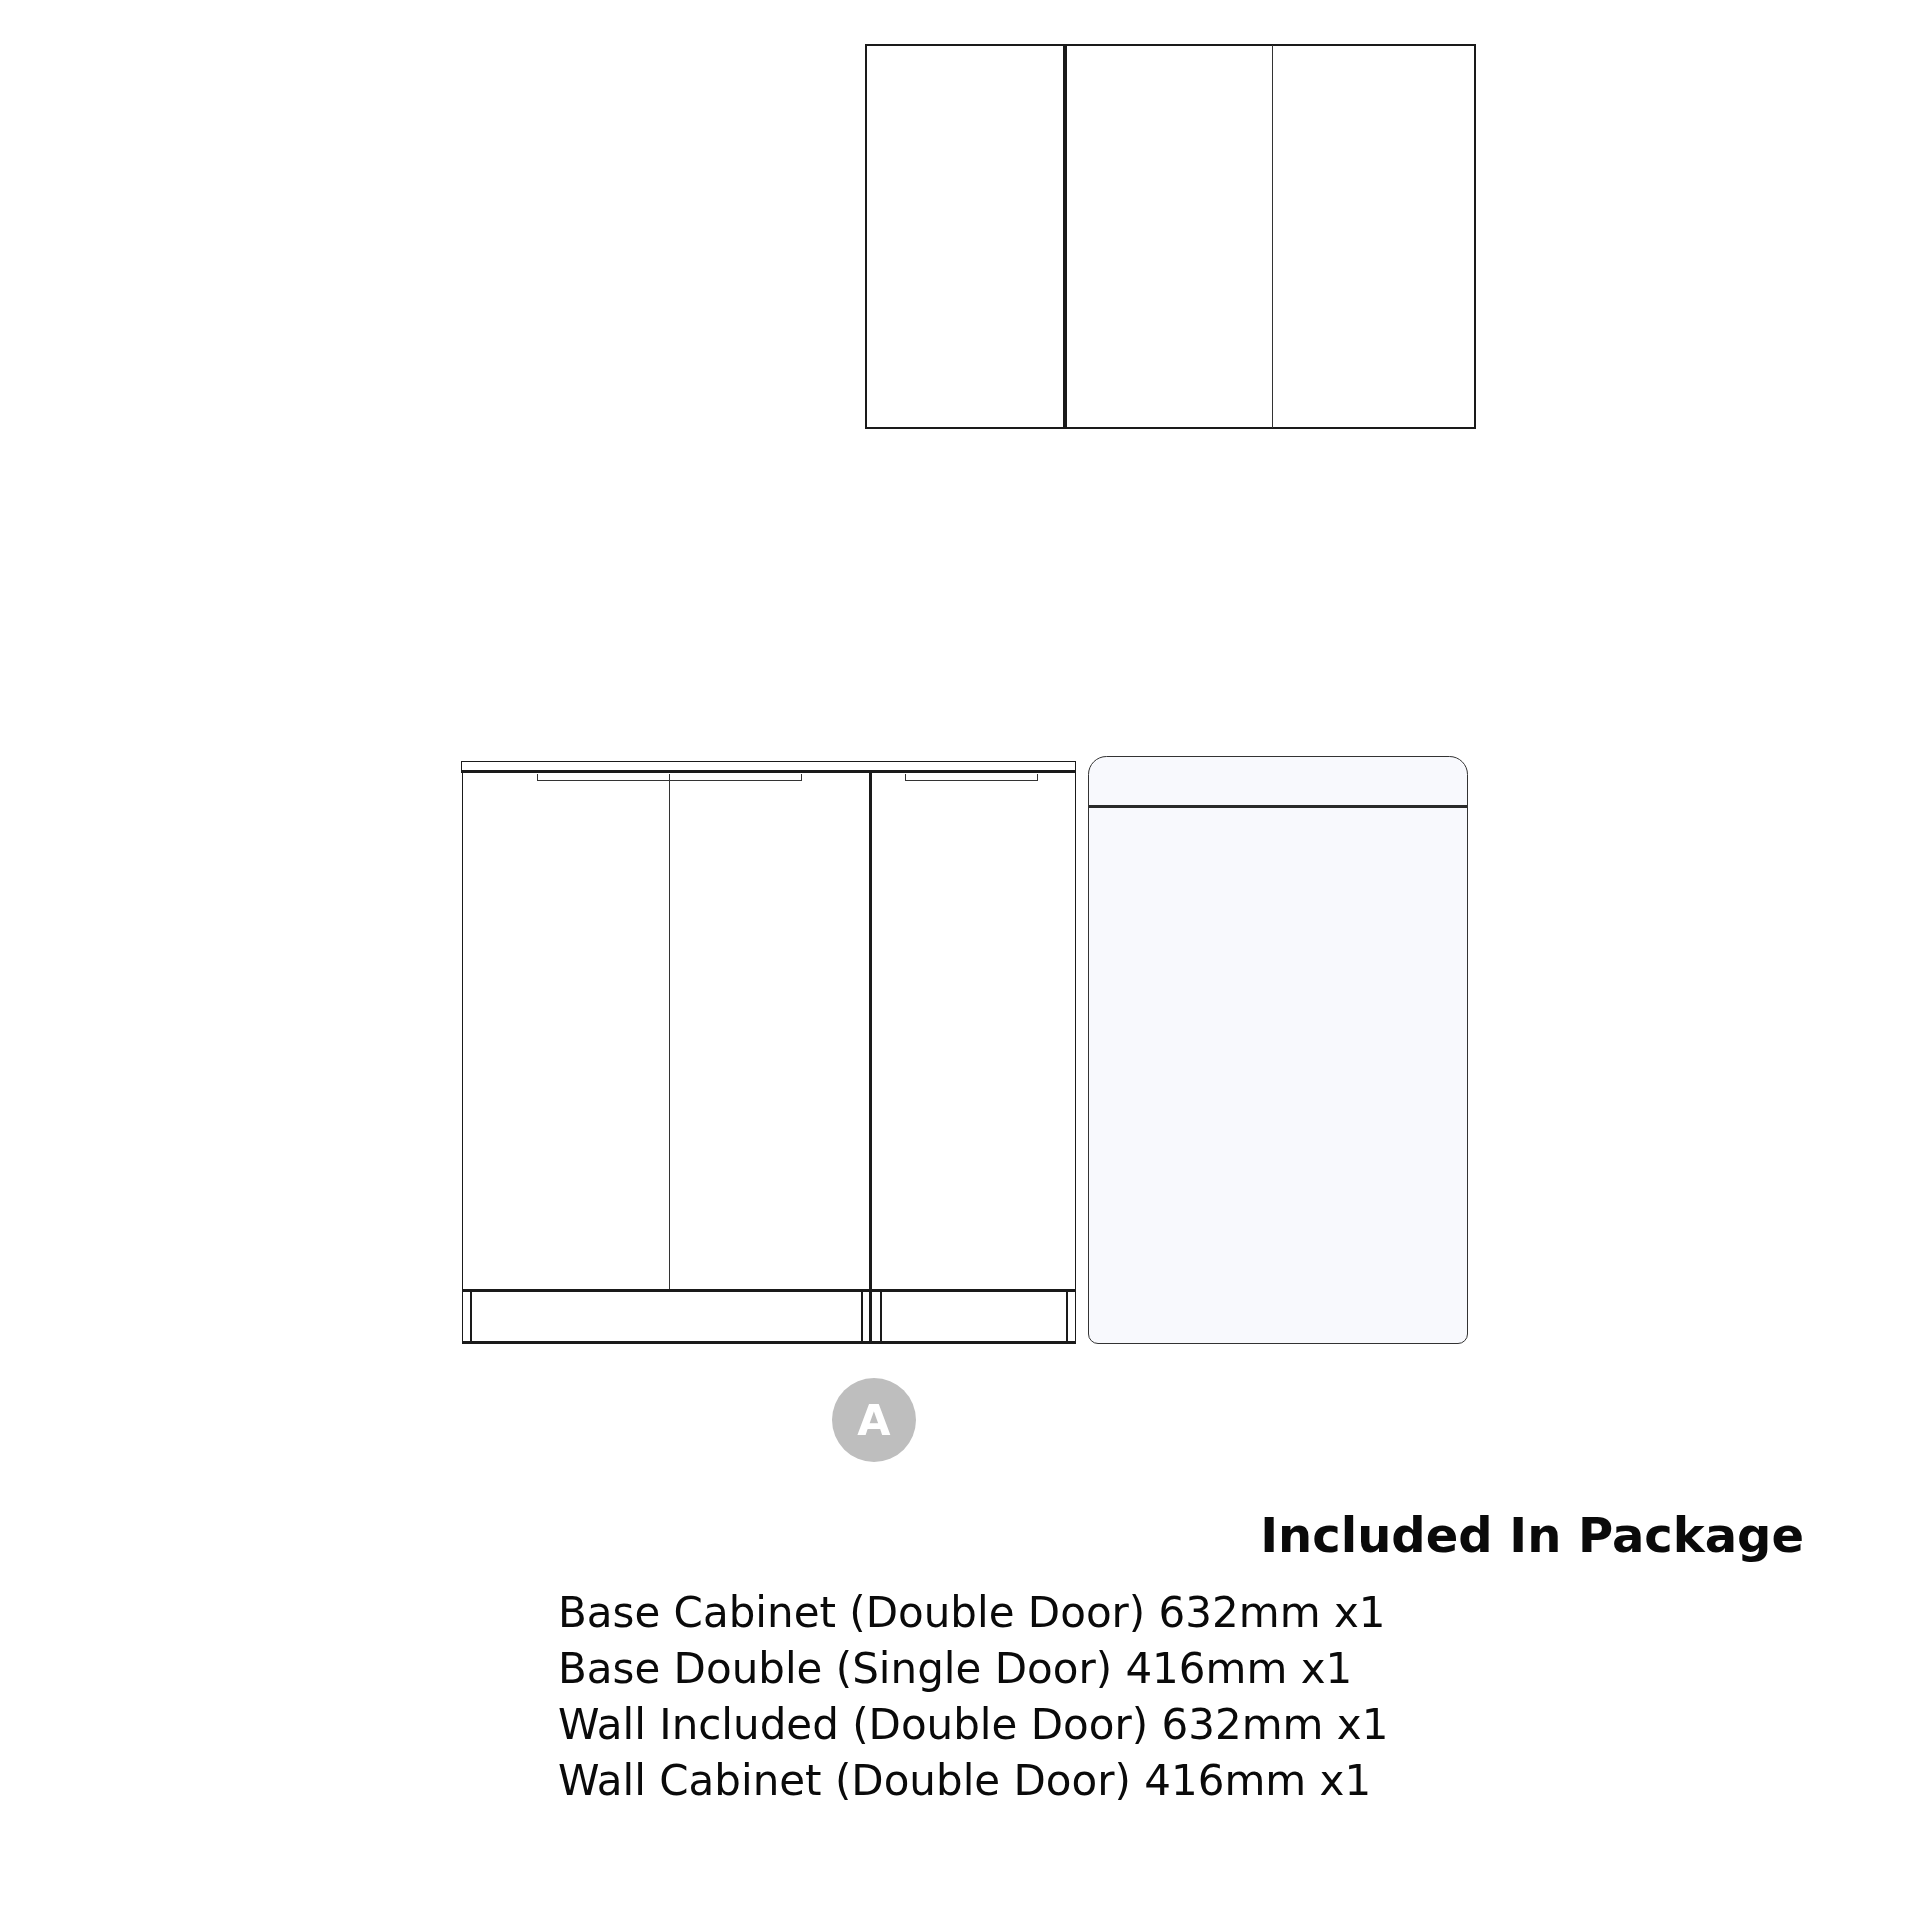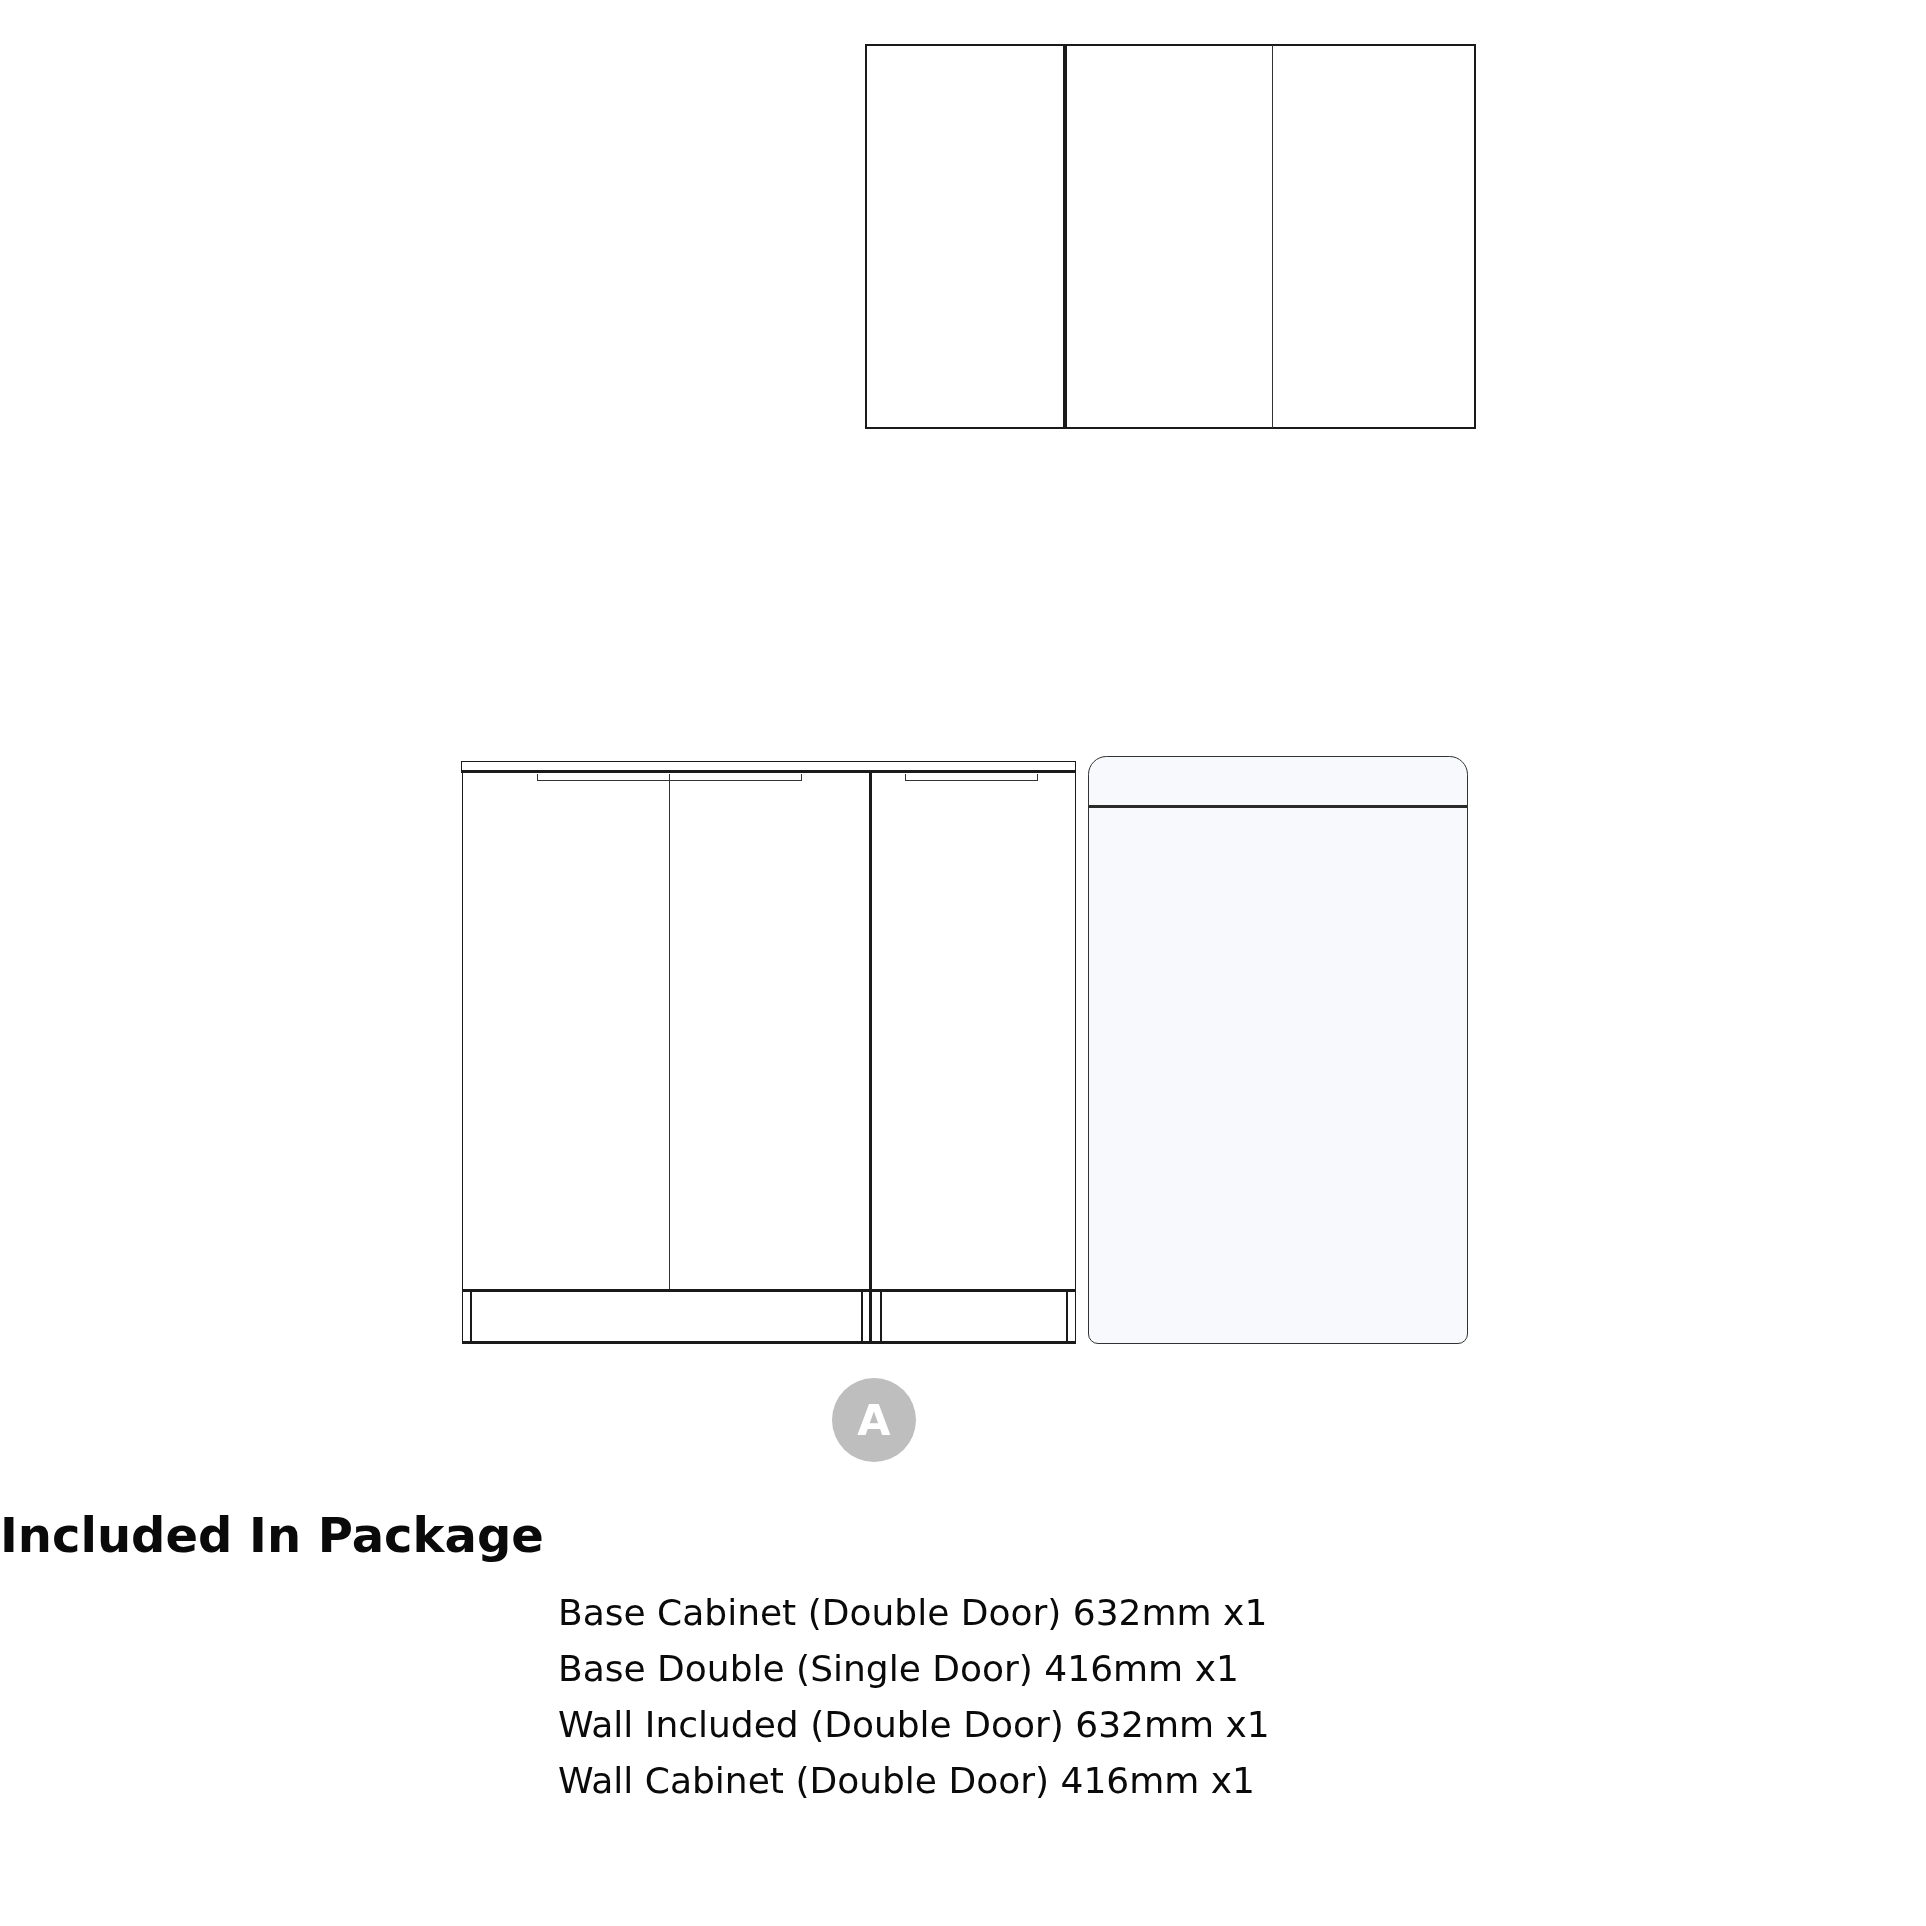--- a/index.html
+++ b/index.html
@@ -1,20 +1,20 @@
 <!DOCTYPE html>
 <html style="font-size:10px"><head>
 <meta charset="utf-8">
 <style>
   html, body { margin:0; padding:0; background:#ffffff; }
   body { width:1926px; height:1926px; position:relative; overflow:hidden; font-family:"Liberation Sans", sans-serif; }
   .abs { position:absolute; box-sizing:border-box; }
   .line { position:absolute; background:#1a1a1a; }
-  .title { position:absolute; left:0; width:1804px; top:1507px; text-align:left; font-family:"DejaVu Sans", sans-serif; font-weight:bold; font-size:48px; color:#0a0a0a; letter-spacing:0px; }
-  .list { position:absolute; left:558px; top:1585px; margin:0; padding:0; list-style:none; font-family:"DejaVu Sans", sans-serif; font-size:36px; color:#0a0a0a; }
+  .title { position:absolute; left:0; width:1804px; top:1507px; text-align:right; font-family:"DejaVu Sans", sans-serif; font-weight:bold; font-size:48px; color:#0a0a0a; letter-spacing:0px; }
+  .list { position:absolute; left:558px; top:1585px; margin:0; padding:0; list-style:none; font-family:"DejaVu Sans", sans-serif; font-size:42px; color:#0a0a0a; }
   .list li { height:56px; line-height:56px; white-space:nowrap; }
   .badge { position:absolute; left:832px; top:1378px; width:84px; height:84px; border-radius:50%; background:#bebebe; color:#ffffff; font-family:"DejaVu Sans", sans-serif; font-weight:bold; font-size:43px; display:flex; align-items:center; justify-content:center; }
 </style>
 </head>
 <body>
 
 <div>
 
   <div class="abs" style="left:865px; top:44px; width:200px; height:385px; border:2.5px solid #1a1a1a;"></div>
 

